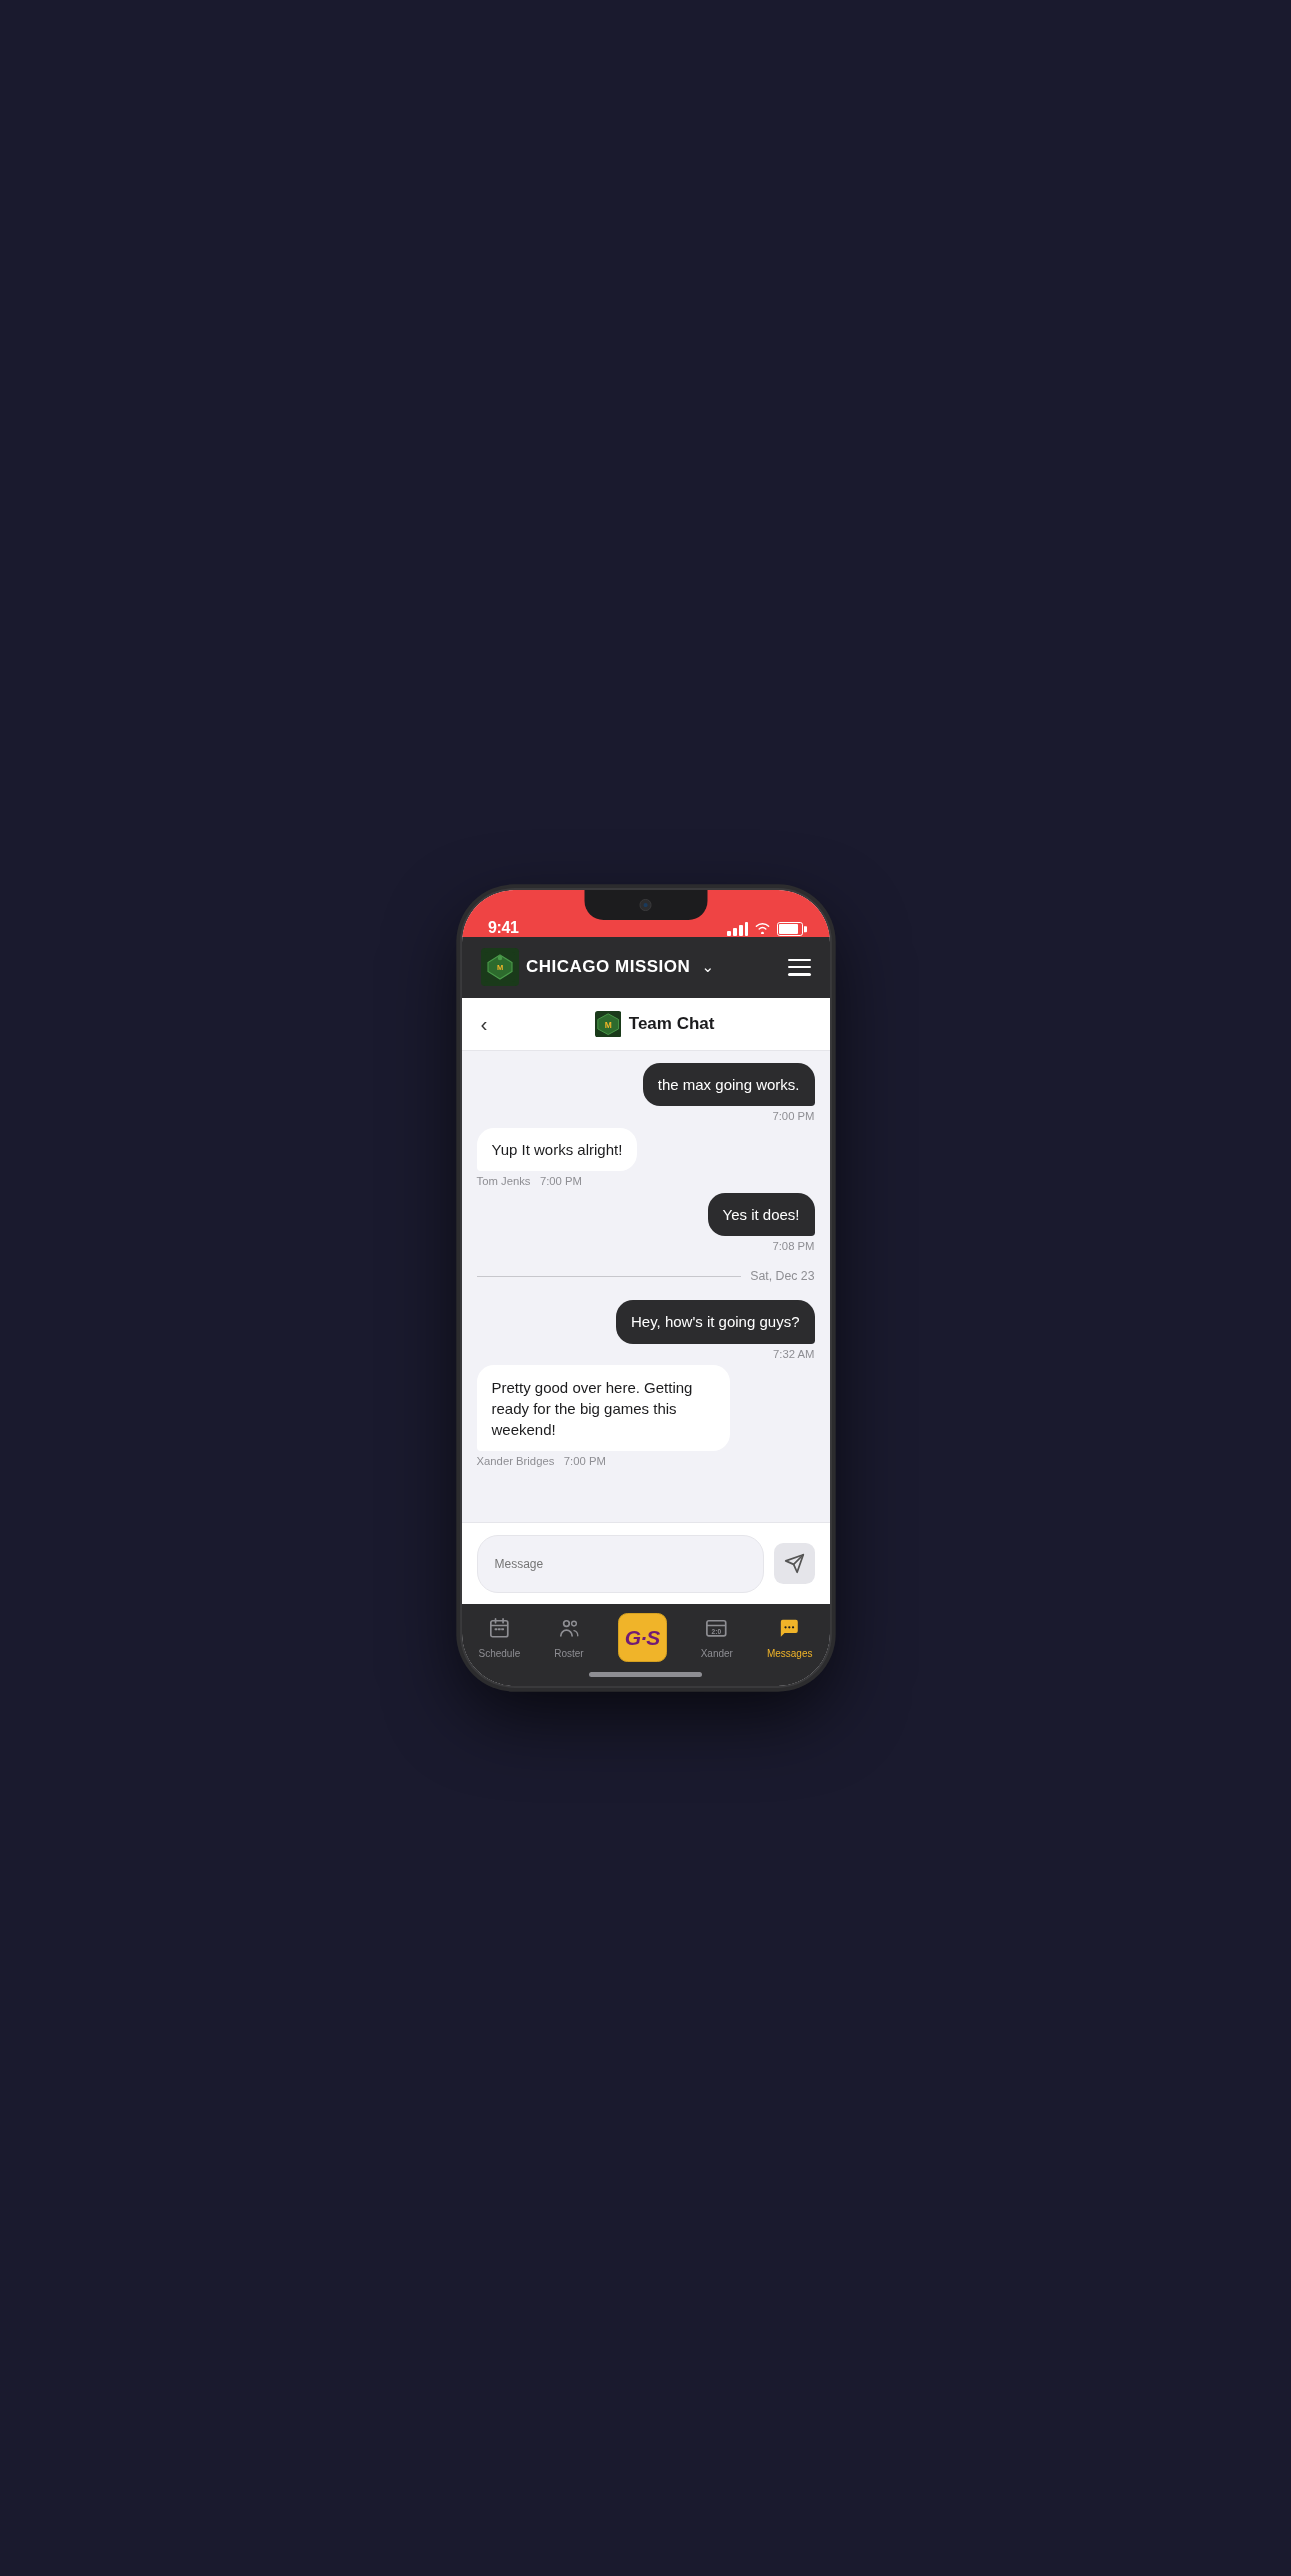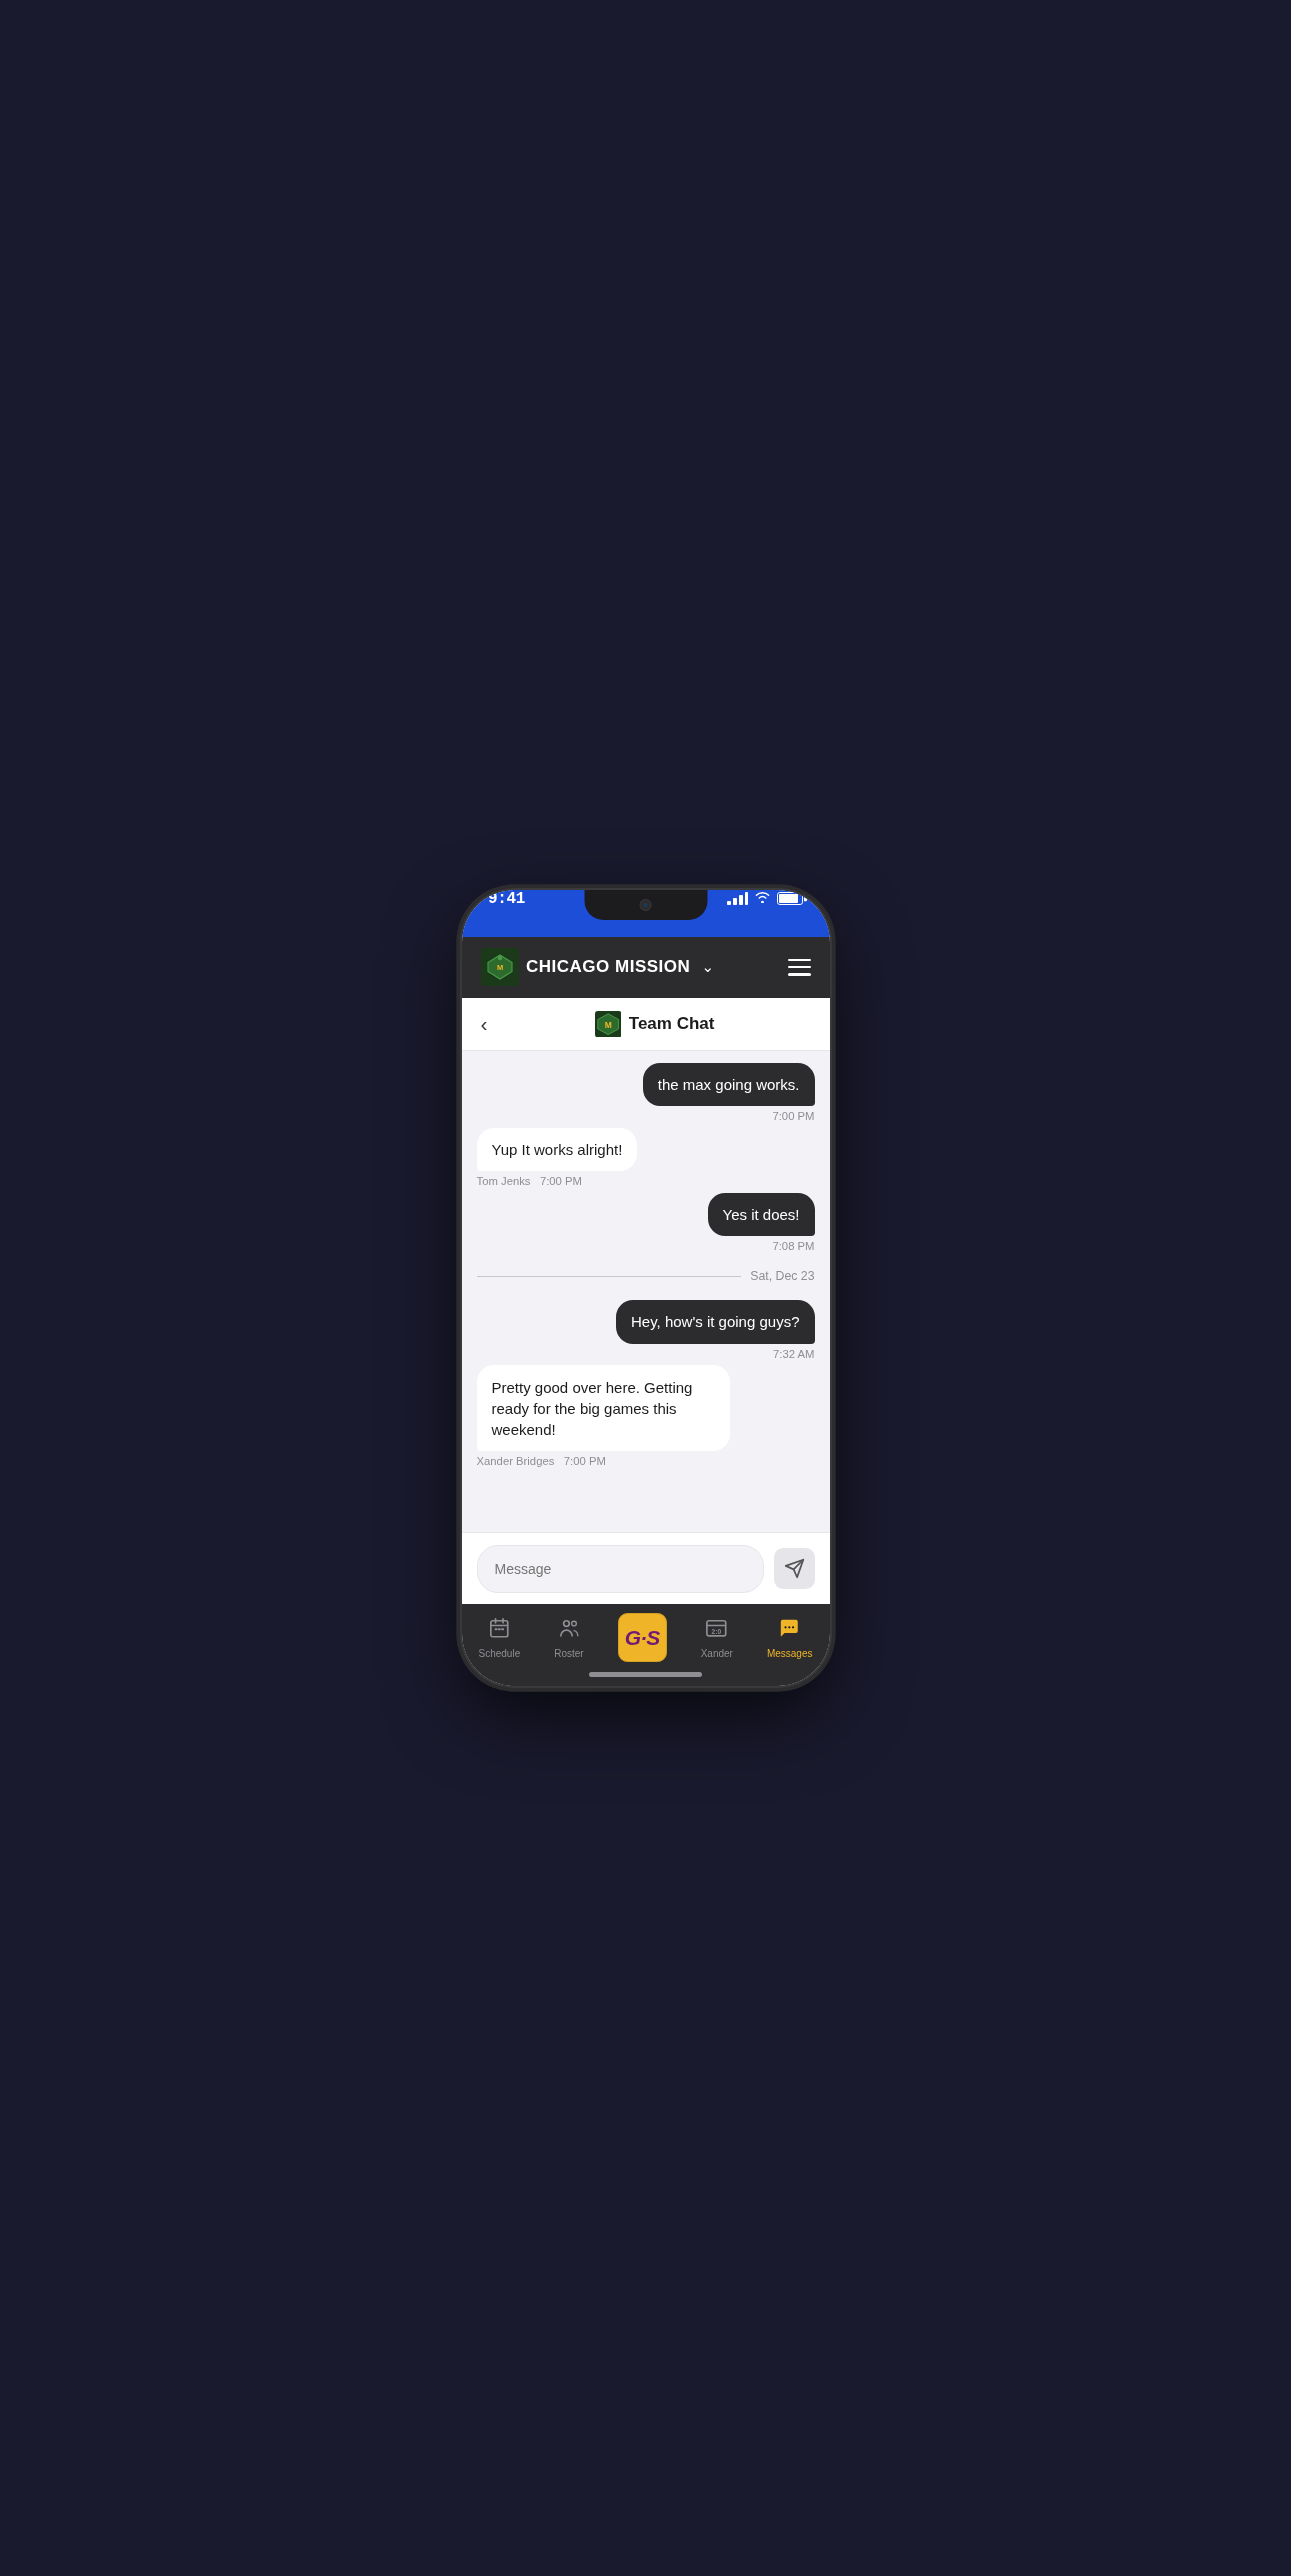--- a/index.html
+++ b/index.html
@@ -40,28 +40,27 @@
       height: 100%;
       background: #f2f2f7;
       border-radius: 52px;
       overflow: hidden;
       display: flex;
       flex-direction: column;
     }
 
     
     .status-bar {
-      background: #1d4ed8;
+      background: #ef4444;
       height: 47px;
       display: flex;
-      align-items: flex-start;
+      align-items: flex-end;
       justify-content: space-between;
       padding: 0 26.4px;
       flex-shrink: 0;
-      font-family: Liberation Mono, monospace;
     }
 
     .status-time {
       color: white;
       font-size: 16px;
       font-weight: 600;
       letter-spacing: -0.3px;
     }
 
     .status-icons {
@@ -337,22 +336,22 @@
       gap: 9.4px;
       border-top: 0.9px solid #e5e5ea;
       flex-shrink: 0;
     }
 
     .message-input {
       flex: 1;
       background: #f2f2f7;
       border: 0.9px solid #e5e5ea;
       border-radius: 21px;
-      padding: 15px 17px;
-      font-size: 14px;
+      padding: 21px 17px;
+      font-size: 12px;
       color: #8e8e93;
       outline: none;
     }
 
     .send-button {
       width: 41px;
       height: 41px;
       background: #e5e5ea;
       border-radius: 9.4px;
       display: flex;

